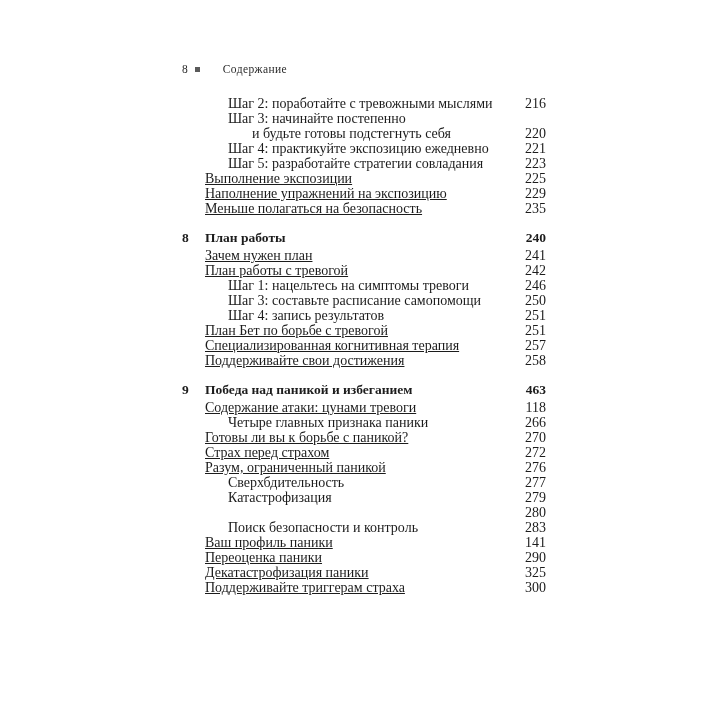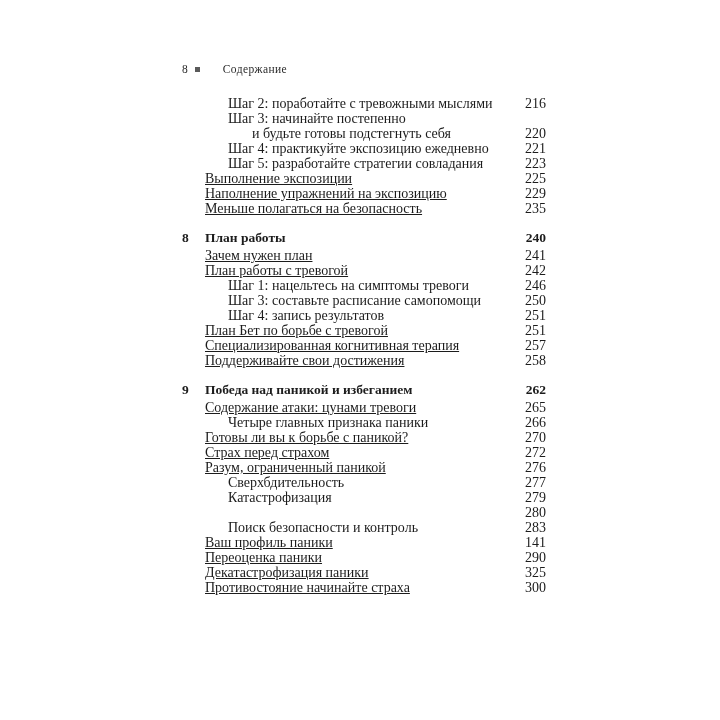--- a/index.html
+++ b/index.html
@@ -147,25 +147,25 @@
         <span class="entry-text">Специализированная когнитивная терапия</span>
         <span class="entry-page">257</span>
       </div>
       <div class="row level-1">
         <span class="entry-text">Поддерживайте свои достижения</span>
         <span class="entry-page">258</span>
       </div>
       <div class="row level-0 chapter">
         <span class="chapter-num">9</span>
         <span class="entry-text">Победа над паникой и избеганием</span>
-        <span class="entry-page">262</span>
+        <span class="entry-page">463</span>
       </div>
       <div class="row level-1">
         <span class="entry-text">Содержание атаки: цунами тревоги</span>
-        <span class="entry-page">265</span>
+        <span class="entry-page">118</span>
       </div>
       <div class="row level-2">
         <span class="entry-text">Четыре главных признака паники</span>
         <span class="entry-page">266</span>
       </div>
       <div class="row level-1">
         <span class="entry-text">Готовы ли вы к борьбе с паникой?</span>
         <span class="entry-page">270</span>
       </div>
       <div class="row level-1">
@@ -197,18 +197,18 @@
       </div>
       <div class="row level-1">
         <span class="entry-text">Переоценка паники</span>
         <span class="entry-page">290</span>
       </div>
       <div class="row level-1">
         <span class="entry-text">Декатастрофизация паники</span>
         <span class="entry-page">325</span>
       </div>
       <div class="row level-1">
-        <span class="entry-text">Противостояние начинайте страха</span>
+        <span class="entry-text">Поддерживайте триггерам страха</span>
         <span class="entry-page">300</span>
       </div>
     </div>
 
 </div>
 
 </body></html>

